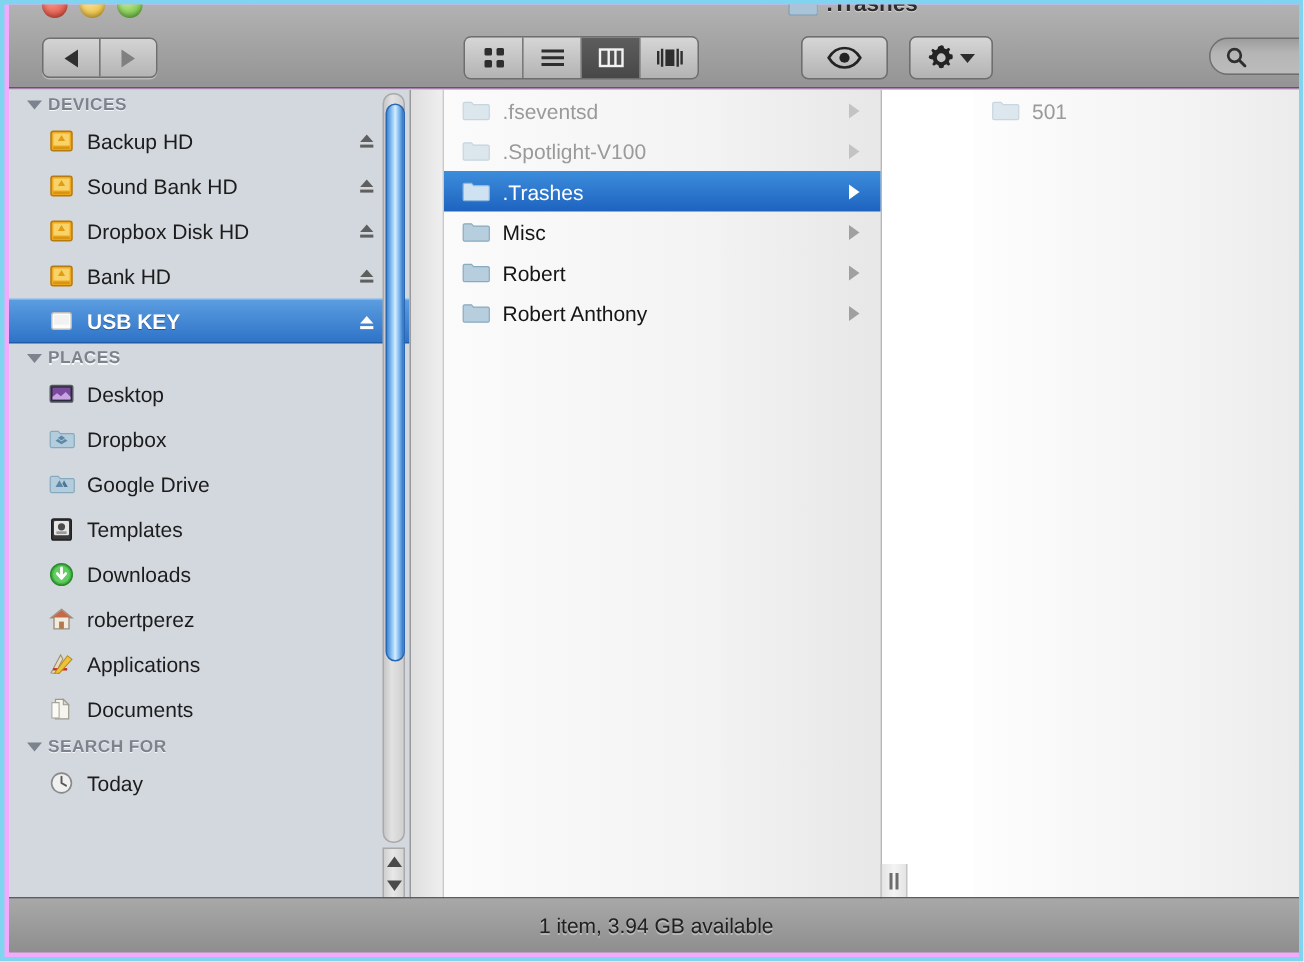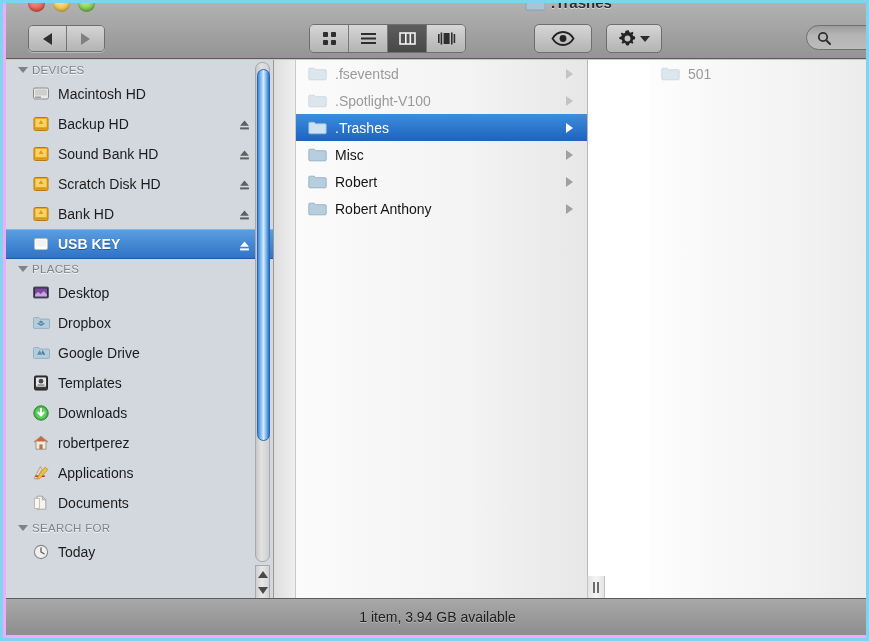--- a/index.html
+++ b/index.html
@@ -94,21 +94,21 @@
   }
 
   
   .sidebar{
     position:absolute;left:3px;top:57px;width:268px;height:541px;
     background:#d3d7de;
     border-right:1px solid #9a9a9a;
     box-sizing:border-box;overflow:hidden;
   }
   .sb-header{
-    font-size:11.5px;font-weight:normal;color:#7c838d;
+    font-size:11.5px;font-weight:bold;color:#7c838d;
     letter-spacing:.3px;
     padding:4px 0 3px 26px;position:relative;
     text-shadow:0 1px 0 rgba(255,255,255,.8);
   }
   .sb-header .dis{
     position:absolute;left:12px;top:7px;
     width:0;height:0;border-left:5px solid transparent;border-right:5px solid transparent;border-top:6px solid #7c838d;
   }
   .sb-row{
     height:30px;display:flex;align-items:center;padding-left:26px;
@@ -292,28 +292,20 @@
       </svg>
       <input class="search-input" type="text" placeholder="" style="">
     </div>
   </div>
 
   <div class="sidebar">
     <div id="sidebar-list">
         <div class="sb-header"><span class="dis"></span><span>DEVICES</span></div>
         <div class="sb-row">
           <span class="ic"><svg width="18" height="18" viewBox="0 0 18 18">
-              <rect x="1.5" y="3" width="15" height="11" rx="1.5" fill="#e9e9e9" stroke="#8b8b8b"></rect>
-              <rect x="3" y="4.5" width="12" height="6" rx="1" fill="#cfcfcf"></rect>
-              <rect x="3" y="11.5" width="6" height="1.4" fill="#9a9a9a"></rect>
-            </svg></span>
-          <span class="lbl">Macintosh HD</span>
-        </div>
-        <div class="sb-row">
-          <span class="ic"><svg width="18" height="18" viewBox="0 0 18 18">
               <rect x="2" y="2.5" width="14" height="13" rx="1.5" fill="#f0a81e" stroke="#b57b0d"></rect>
               <rect x="3.6" y="4" width="10.8" height="8" fill="#f7d36a"></rect>
               <path d="M9 5l2.4 4H6.6z" fill="#e09c12"></path>
               <rect x="3.6" y="12.8" width="10.8" height="1.6" fill="#d89514"></rect>
             </svg></span>
           <span class="lbl">Backup HD</span>
           <span class="eject"><svg width="13" height="13" viewBox="0 0 13 13">
               <path d="M6.5 1.6l4.4 5.1H2.1z" fill="#5f5f5f"></path>
               <rect x="2.1" y="8.4" width="8.8" height="2" fill="#5f5f5f"></rect>
             </svg></span>
@@ -331,21 +323,21 @@
               <rect x="2.1" y="8.4" width="8.8" height="2" fill="#5f5f5f"></rect>
             </svg></span>
         </div>
         <div class="sb-row">
           <span class="ic"><svg width="18" height="18" viewBox="0 0 18 18">
               <rect x="2" y="2.5" width="14" height="13" rx="1.5" fill="#f0a81e" stroke="#b57b0d"></rect>
               <rect x="3.6" y="4" width="10.8" height="8" fill="#f7d36a"></rect>
               <path d="M9 5l2.4 4H6.6z" fill="#e09c12"></path>
               <rect x="3.6" y="12.8" width="10.8" height="1.6" fill="#d89514"></rect>
             </svg></span>
-          <span class="lbl">Scratch Disk HD</span>
+          <span class="lbl">Dropbox Disk HD</span>
           <span class="eject"><svg width="13" height="13" viewBox="0 0 13 13">
               <path d="M6.5 1.6l4.4 5.1H2.1z" fill="#5f5f5f"></path>
               <rect x="2.1" y="8.4" width="8.8" height="2" fill="#5f5f5f"></rect>
             </svg></span>
         </div>
         <div class="sb-row">
           <span class="ic"><svg width="18" height="18" viewBox="0 0 18 18">
               <rect x="2" y="2.5" width="14" height="13" rx="1.5" fill="#f0a81e" stroke="#b57b0d"></rect>
               <rect x="3.6" y="4" width="10.8" height="8" fill="#f7d36a"></rect>
               <path d="M9 5l2.4 4H6.6z" fill="#e09c12"></path>

